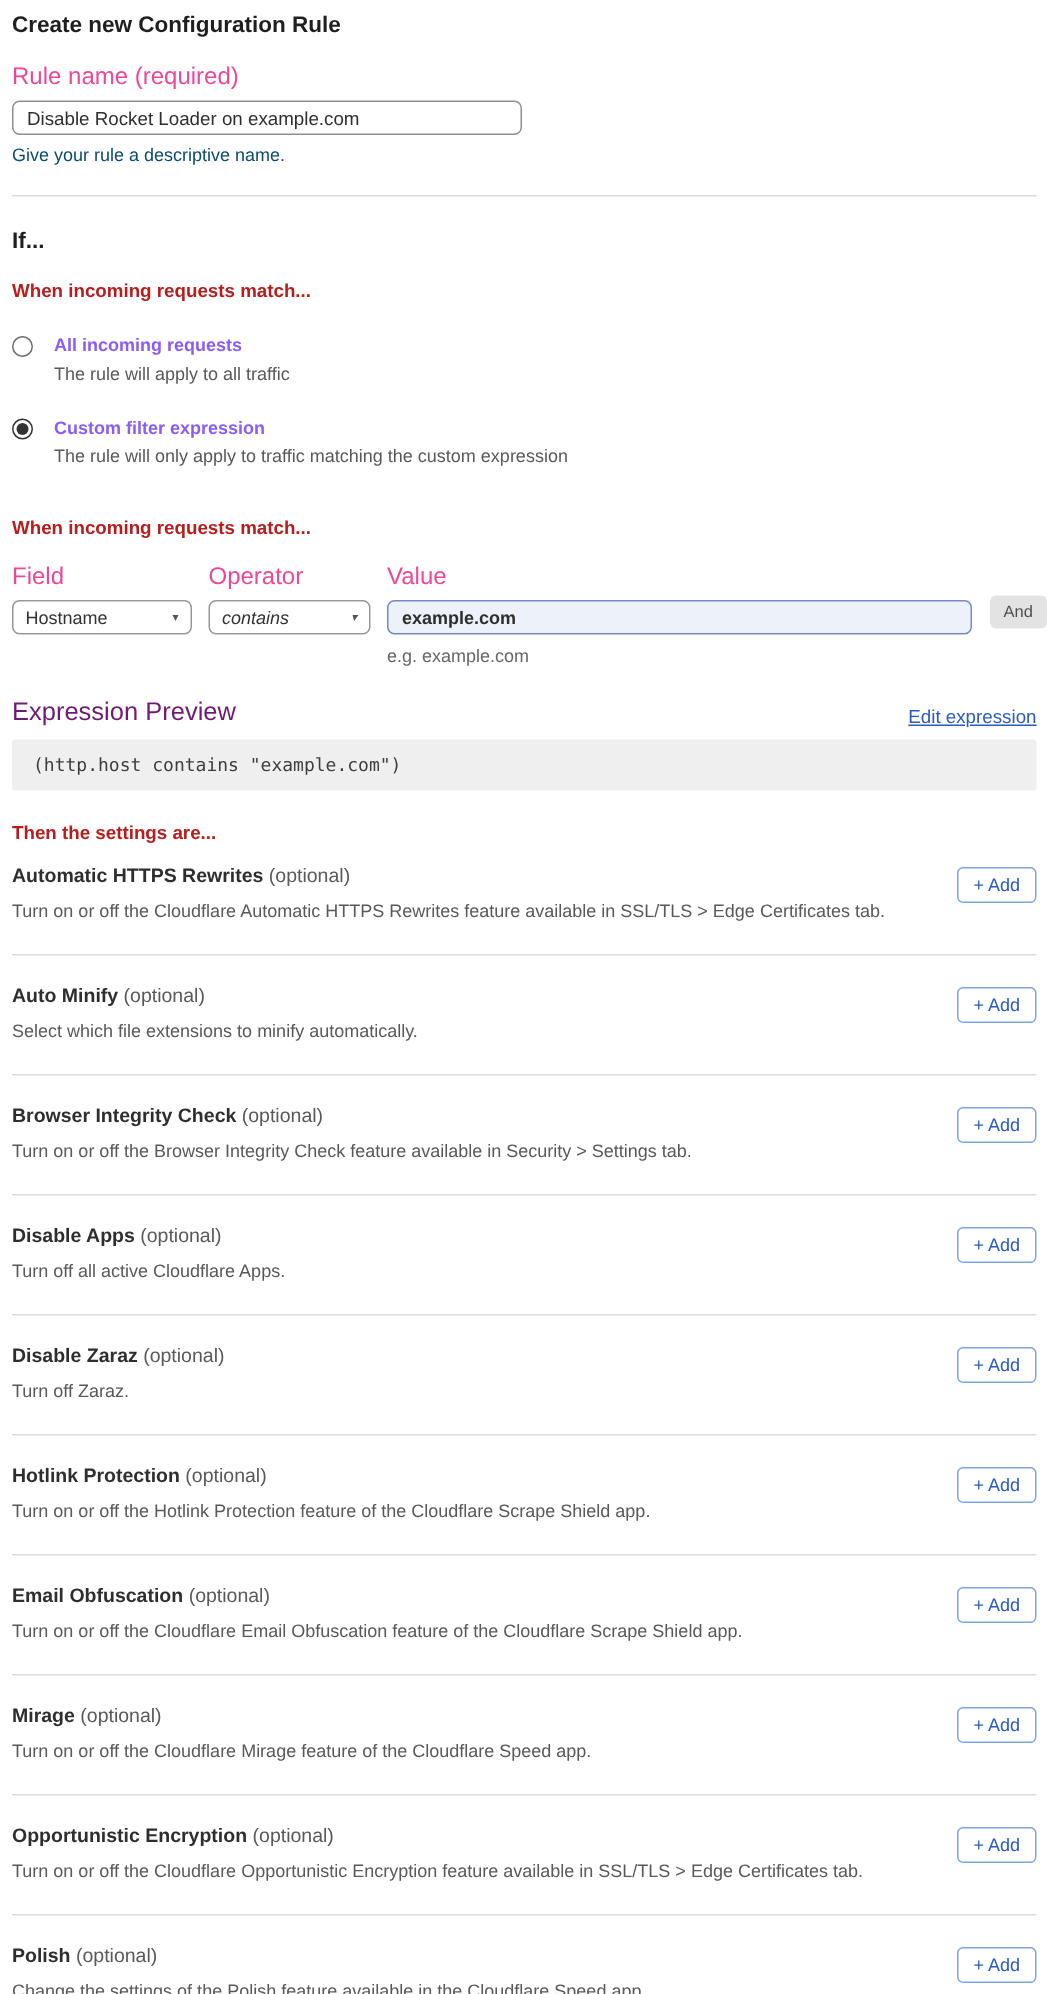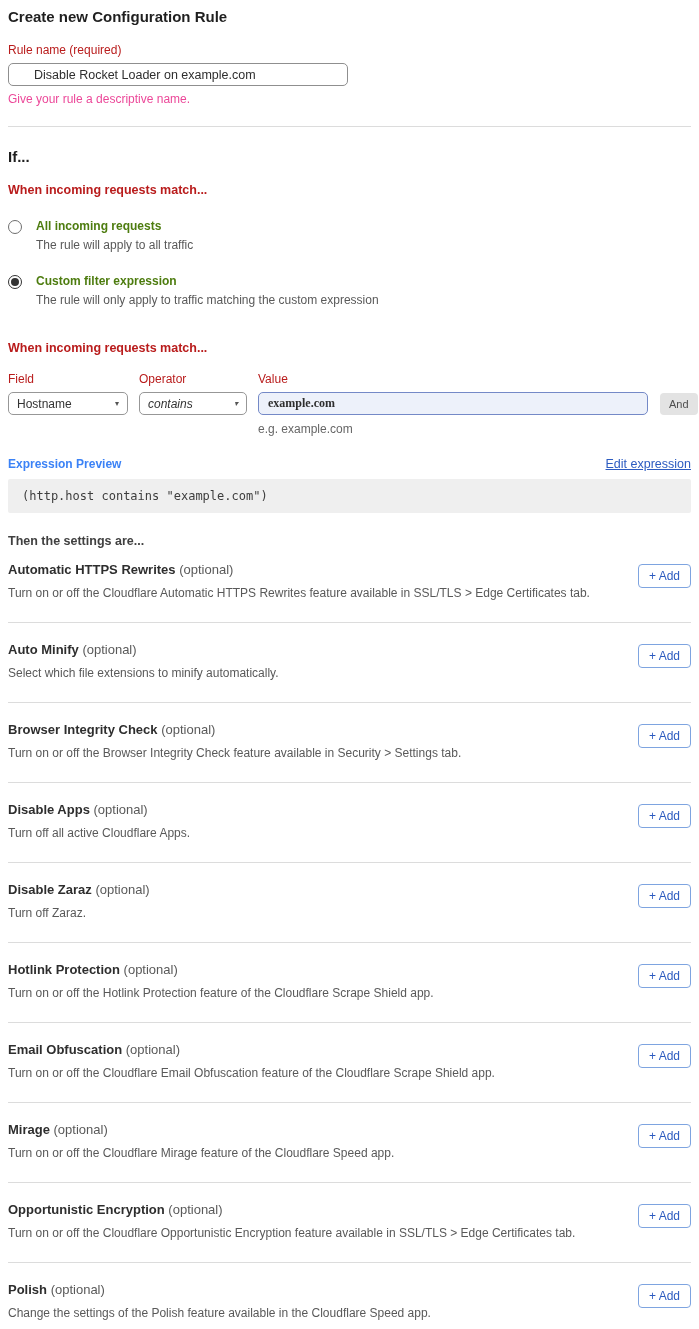--- a/index.html
+++ b/index.html
@@ -7,88 +7,88 @@
   body {
     width: 699px;
     font-family: "Liberation Sans", sans-serif;
     color: #313131;
     -webkit-font-smoothing: antialiased;
   }
   .page { padding: 8px 8px 14px 8px; }
 
   .page-title { font-size: 15px; font-weight: bold; color: #1f1f1f; margin-bottom: 18px; }
 
-  .field-label { font-size: 12px; color: #b91c1c; margin-bottom: 6px; }
+  .field-label { font-size: 16px; color: #ec4899; margin-bottom: 6px; }
   .text-input {
     width: 340px; height: 23px;
     border: 1px solid #8f8f8f; border-radius: 5px;
-    padding: 0 25px; font-size: 12.5px; color: #2e2e2e;
+    padding: 0 9px; font-size: 12.5px; color: #2e2e2e;
     font-family: "Liberation Sans", sans-serif;
     background: #fff; outline: none;
   }
-  .help-text { font-size: 12px; color: #ec4899; margin-top: 6px; }
+  .help-text { font-size: 12px; color: #0c4a6e; margin-top: 6px; }
 
   .divider { border: none; border-top: 1px solid #dcdcdc; margin: 20px 0 0 0; }
 
   .section-heading { font-size: 15px; font-weight: bold; color: #1f1f1f; margin-top: 21px; }
   .sub-heading { font-size: 12.5px; font-weight: bold; color: #b91c1c; margin-top: 18px; }
 
   .radio-option { display: flex; margin-top: 22px; }
   .radio-circle {
     flex: 0 0 auto; width: 14px; height: 14px;
     border: 1px solid #6e6e6e; border-radius: 50%;
     margin-top: 1px; position: relative; background: #fff; cursor: pointer;
   }
   .radio-circle.checked { border-color: #333; }
   .radio-circle.checked::after {
     content: ""; position: absolute; left: 2px; top: 2px;
     width: 8px; height: 8px; border-radius: 50%; background: #333;
   }
   .radio-text { margin-left: 14px; }
-  .radio-label { font-size: 12px; font-weight: bold; color: #4d7c0f; }
+  .radio-label { font-size: 12px; font-weight: bold; color: #8b5cf6; }
   .radio-desc { font-size: 12px; color: #595959; margin-top: 5px; }
 
   .builder-row { display: flex; align-items: flex-start; margin-top: 17px; }
   .builder-col { display: flex; flex-direction: column; }
   .select-box {
     height: 23px; border: 1px solid #979797; border-radius: 5px;
     background: #fff; display: flex; align-items: center;
     justify-content: space-between; padding: 0 8px;
     font-size: 12px; color: #333; cursor: pointer;
   }
   .select-box .caret { font-size: 8px; color: #555; margin-left: 8px; }
   .w-field { width: 120px; margin-right: 11px; }
   .w-op { width: 108px; margin-right: 11px; font-style: italic; }
   .value-input {
     width: 390px; height: 23px;
     border: 1px solid #7489c7; border-radius: 5px;
     background: #edf1fa; padding: 0 9px;
     font-size: 12px; font-weight: bold; color: #2e2e2e;
-    font-family: Liberation Serif, serif; outline: none;
+    font-family: Liberation Sans, sans-serif; outline: none;
   }
   .andor { display: flex; margin-left: 12px; margin-top: 21px; }
   .andor-btn {
     background: #e3e3e3; color: #4f4f4f; border: none;
     border-radius: 4px; font-size: 11px;
     font-family: "Liberation Sans", sans-serif;
     padding: 5px 9px; cursor: pointer;
   }
   .andor-btn + .andor-btn { margin-left: 14px; }
   .value-hint { font-size: 12px; color: #666; margin-top: 7px; }
 
   .expr-header { display: flex; justify-content: space-between; align-items: flex-end; margin-top: 21px; }
-  .expr-label { font-size: 12px; color: #3b82f6; font-weight: bold; }
+  .expr-label { font-size: 17px; color: #701a75; }
   .expr-edit-link { font-size: 12.5px; color: #2c5bc0; text-decoration: underline; cursor: pointer; }
   .expr-code {
     margin-top: 8px; background: #efefef; border-radius: 2px;
     padding: 10px 14px; font-family: "DejaVu Sans Mono", monospace;
     font-size: 12px; color: #3d3d3d;
   }
 
-  .settings-heading { font-size: 12.5px; font-weight: bold; color: #404040; margin-top: 21px; margin-bottom: 0; }
+  .settings-heading { font-size: 12.5px; font-weight: bold; color: #b91c1c; margin-top: 21px; margin-bottom: 0; }
 
   .setting-item {
     display: flex; justify-content: space-between; align-items: flex-start;
     padding: 19px 0 22px 0; border-bottom: 1px solid #dcdcdc;
   }
   .setting-item:first-of-type { padding-top: 14px; }
   .setting-name { font-size: 13px; font-weight: bold; color: #2e2e2e; }
   .setting-optional { font-weight: normal; color: #595959; }
   .setting-desc { font-size: 12px; color: #595959; margin-top: 9px; }
   .add-btn {

